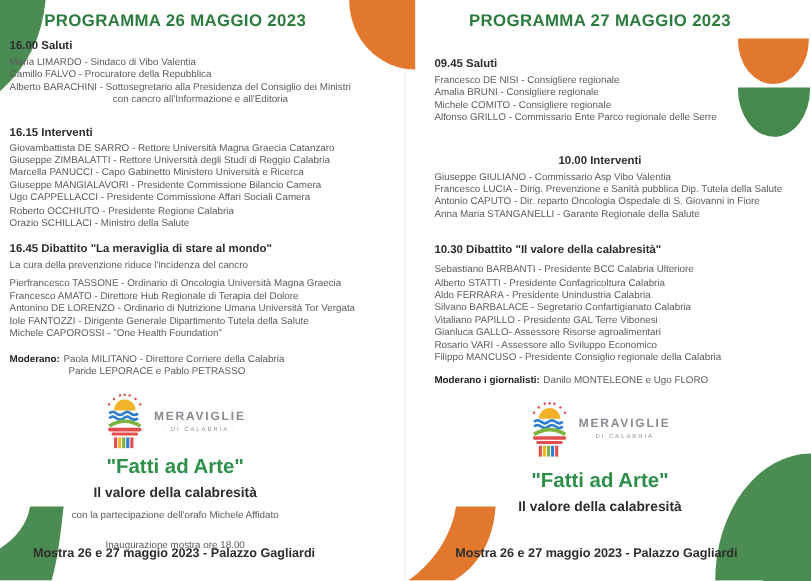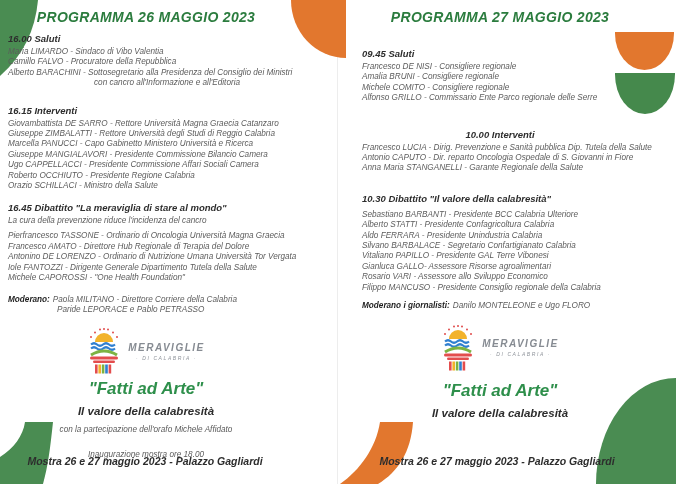--- a/index.html
+++ b/index.html
@@ -17,21 +17,21 @@
   #right-green-half { left:615px; top:73px; width:60px; height:41px;
     background:#45894c; border-radius:0 0 52% 52% / 0 0 100% 100%; }
   #bottom-right-quarter { right:0; bottom:0; width:80px; height:106px;
     background:#4a8c52; border-radius:100% 0 0 0; }
   svg.swoosh { position:absolute; display:block; }
   #swoosh-top-left { left:0; top:0; }
   #swoosh-bottom-left { left:0; top:420px; }
   #swoosh-bottom-center { left:338px; top:420px; }
 
   
-  .col { position:absolute; top:0; height:484px; width:290px; box-sizing:border-box; z-index:2;font-style:italic; }
+  .col { position:absolute; top:0; height:484px; width:290px; box-sizing:border-box; z-index:2; }
   #col-left  { left:0;   padding:0 6px 0 8px; }
   #col-right { left:352px; padding:0 4px 0 10px; }
 
   .page-title { margin-top:9px; text-align:center; font-size:14px; font-weight:700;
     color:#2b7c3e; letter-spacing:0.3px; }
   .sec-heading { font-weight:700; font-size:9.5px; color:#2d2d2d; white-space:nowrap; }
   .line { font-size:8.2px; color:#5c5c5c; line-height:10.4px; white-space:nowrap; }
   .indent { padding-left:86px; }
 
   
@@ -176,20 +176,21 @@
     <div class="sec-heading h-saluti">09.45 Saluti</div>
     <div class="lines l-saluti">
       <div class="line">Francesco DE NISI - Consigliere regionale</div>
       <div class="line">Amalia BRUNI - Consigliere regionale</div>
       <div class="line">Michele COMITO - Consigliere regionale</div>
       <div class="line">Alfonso GRILLO - Commissario Ente Parco regionale delle Serre</div>
     </div>
 
     <div class="sec-heading h-interventi">10.00 Interventi</div>
     <div class="lines l-interventi">
+      <div class="line">Giuseppe GIULIANO - Commissario Asp Vibo Valentia</div>
       <div class="line">Francesco LUCIA - Dirig. Prevenzione e Sanità pubblica Dip. Tutela della Salute</div>
       <div class="line">Antonio CAPUTO - Dir. reparto Oncologia Ospedale di S. Giovanni in Fiore</div>
       <div class="line">Anna Maria STANGANELLI - Garante Regionale della Salute</div>
     </div>
 
     <div class="sec-heading h-dibattito">10.30 Dibattito "Il valore della calabresità"</div>
     <div class="lines l-dibattito">
       <div class="line">Sebastiano BARBANTI - Presidente BCC Calabria Ulteriore</div>
       <div class="line">Alberto STATTI - Presidente Confagricoltura Calabria</div>
       <div class="line">Aldo FERRARA - Presidente Unindustria Calabria</div>

